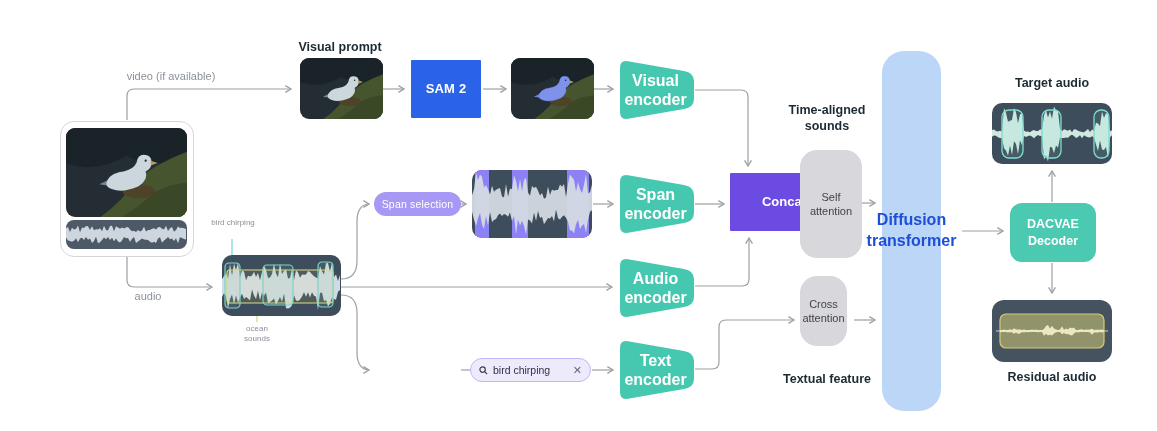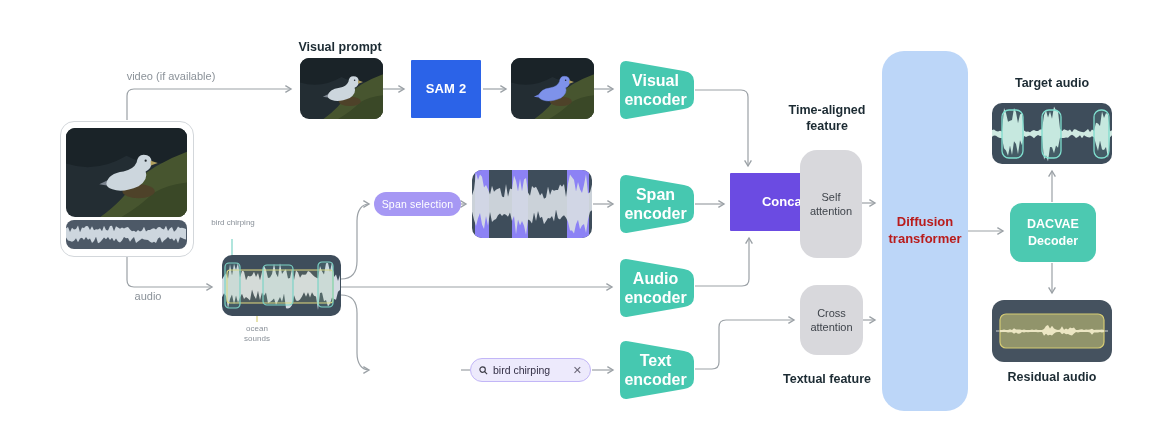--- a/index.html
+++ b/index.html
@@ -30,22 +30,22 @@
   .wave-card{background:#3e4d5b;border-radius:10px;overflow:hidden;}
   .wave-card svg{display:block;}
   .thumb{background:#4d5967;border-radius:8px;overflow:hidden;}
 
   
   .rect-node{border-radius:1px;color:#fff;font-weight:700;font-size:13px;line-height:1.2;}
   .sam2{left:411px;top:60px;width:70px;height:58px;background:#2b63e8;letter-spacing:.2px;}
   .concat{left:730px;top:173px;width:52px;height:58px;background:#6b4be2;font-size:13px;padding-left:28px;}
   .attention{background:#d8d8dc;border-radius:17px;color:#3f444b;font-size:11px;font-weight:500;line-height:1.3;}
   .self-att{left:800px;top:150px;width:62px;height:108px;}
-  .cross-att{left:800px;top:285px;width:63px;height:70px;}
-  .diffusion{left:882px;top:51px;width:86px;height:360px;background:#bcd6f8;border-radius:22px;color:#b91c1c;font-weight:700;font-size:13px;line-height:1.3;}
+  .cross-att{left:800px;top:276px;width:47px;height:70px;}
+  .diffusion{left:882px;top:51px;width:59px;height:360px;background:#bcd6f8;border-radius:22px;color:#1d4ed8;font-weight:700;font-size:16px;line-height:1.3;}
   .dacvae{left:1010px;top:203px;width:86px;height:59px;background:#4cc9b1;border-radius:12px;color:#fff;font-weight:700;font-size:12.5px;line-height:1.3;}
 
   
   .encoder{width:74px;height:60px;color:#fff;font-weight:700;font-size:16px;line-height:1.2;}
   .encoder > svg{position:absolute;inset:0;width:100%;height:100%;}
   .encoder .lbl{position:relative;z-index:1;padding-right:3px;}
   .encoder path{fill:#46c8b0;}
 
   
   .pill{height:24px;border-radius:12px;background:#a698f4;color:#fff;font-size:10.5px;font-weight:500;letter-spacing:.2px;}
@@ -203,21 +203,21 @@
       <circle cx="4" cy="4" r="3" fill="none" stroke="#3b3b45" stroke-width="1.3"></circle>
       <line x1="6.3" y1="6.3" x2="9" y2="9" stroke="#3b3b45" stroke-width="1.3"></line>
     </svg>
     <input type="text" value="bird chirping" style="">
     <span class="clear-x">✕</span>
   </div>
 
   <div class="abs ctr rect-node concat">
     <span>Concat</span>
   </div>
-  <div class="title-label" style="left:772px;top:103px;width:110px;">Time-aligned feature</div>
+  <div class="title-label" style="left:772px;top:103px;width:110px;">Time-aligned sounds</div>
   <div class="abs ctr attention self-att">
     <span>Self attention</span>
   </div>
   <div class="abs ctr attention cross-att">
     <span>Cross attention</span>
   </div>
   <div class="title-label" style="left:772px;top:372px;width:110px;">Textual feature</div>
   <div class="abs ctr diffusion">
     <span style="padding:0 8px;">Diffusion transformer</span>
   </div>

